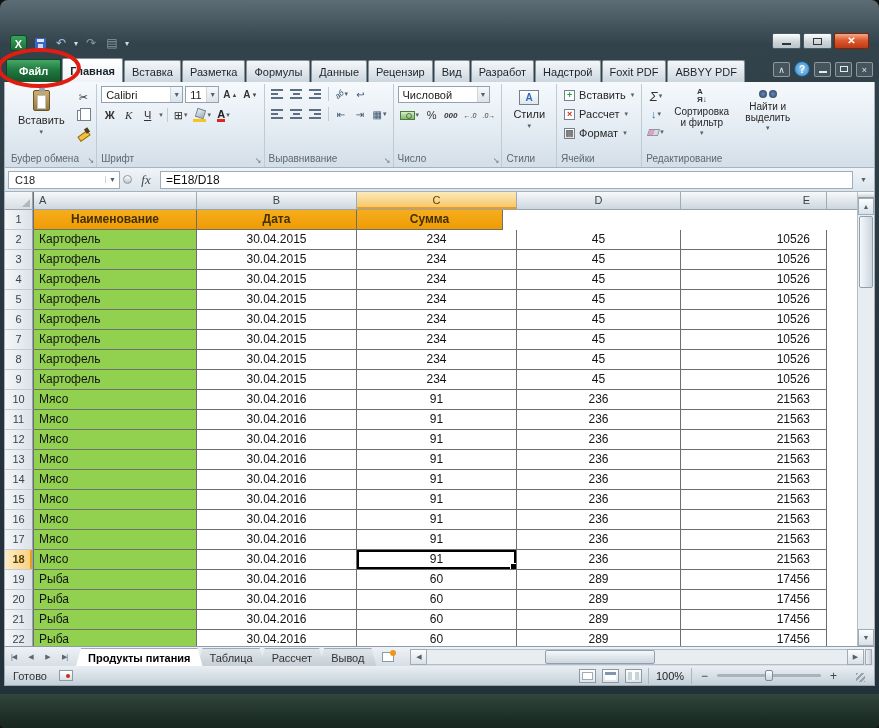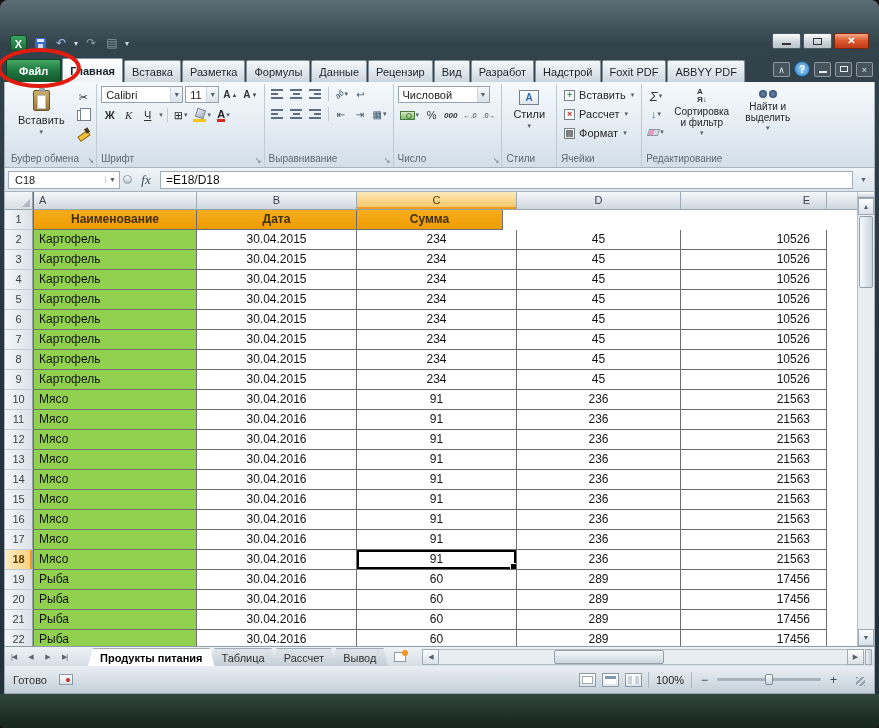--- a/index.html
+++ b/index.html
@@ -200,41 +200,41 @@
   .vsb .thumb { height:72px; margin:1px; background:linear-gradient(90deg,#f4f8fb,#ccd6de);
     border:1px solid #93a0ab; border-radius:2px; }
   .vsb .track { flex:1; }
 
   
   .sheetbar { height:20px; margin:0 4px; background:linear-gradient(#eef2f6,#d6dee5);
     border-left:1px solid #a6b3bd; border-right:1px solid #a6b3bd; border-top:1px solid #8f9ba5;
     display:flex; align-items:flex-end; }
   .navbtn { width:17px; height:18px; display:flex; align-items:center; justify-content:center;
     font-size:7px; color:#5a6670; letter-spacing:-1px; }
-  .stabs { display:flex; align-items:flex-end; margin-left:20px; }
+  .stabs { display:flex; align-items:flex-end; margin-left:8px; }
   .stab { height:18px; line-height:18px; padding:0 12px; font-size:11px; color:#333;
     background:linear-gradient(#e0e6eb,#c5ced6); clip-path:polygon(5px 0, calc(100% - 5px) 0, 100% 100%, 0 100%);
     margin-left:-5px; border-top:1px solid #9fabb5; }
   .stab.active { background:#fff; font-weight:bold; color:#000; z-index:2; }
   .addtab { width:24px; height:18px; display:flex; align-items:center; justify-content:center; }
   .addtab i { width:12px; height:10px; background:#fff; border:1px solid #8d9aa4; position:relative; display:block;}
   .addtab i::after { content:''; position:absolute; right:-3px; top:-3px; width:6px; height:6px;
     border-radius:50%; background:#f0941e; }
   .hsb { flex:1; display:flex; align-items:center; height:18px; margin:0 2px 0 10px; }
   .hbtn { width:17px; height:16px; background:linear-gradient(#fcfdfe,#d9e1e8); border:1px solid #9fabb5;
     font-size:7px; color:#55616b; display:flex; align-items:center; justify-content:center; }
   .htrack { flex:1; height:16px; background:#e8edf2; border-top:1px solid #b4bec7;
     border-bottom:1px solid #b4bec7; position:relative; }
   .hthumb { position:absolute; left:28%; width:110px; top:0; bottom:0;
     background:linear-gradient(#f4f8fb,#ccd6de); border:1px solid #93a0ab; border-radius:2px; }
   .hsplit { width:7px; height:16px; background:linear-gradient(90deg,#eaf0f4,#c7d1d9);
     border:1px solid #9fabb5; margin-left:1px; }
 
   
-  .statusbar { height:28px; margin:0 4px; background:linear-gradient(#e9eef3,#d4dde4 60%,#c3ced7);
+  .statusbar { height:20px; margin:0 4px; background:linear-gradient(#e9eef3,#d4dde4 60%,#c3ced7);
     border:1px solid #9aa7b1; border-top:none; display:flex; align-items:center; font-size:11px;
     color:#333; padding:0 8px; }
   .recicon { width:14px; height:11px; margin-left:12px; background:linear-gradient(#fff,#d8dfe5);
     border:1px solid #8d9aa4; position:relative; }
   .recicon::after { content:''; position:absolute; right:2px; bottom:2px; width:4px; height:4px;
     border-radius:50%; background:#c62f1d; }
   .sright { margin-left:auto; display:flex; align-items:center; gap:6px; }
   .viewbtn { width:17px; height:14px; border:1px solid #8d9aa4; background:linear-gradient(#fff,#dde5ea);
     position:relative; }
   .viewbtn.v1::after { content:''; position:absolute; inset:2px; background:#fff; border:1px solid #9fabb5; }

